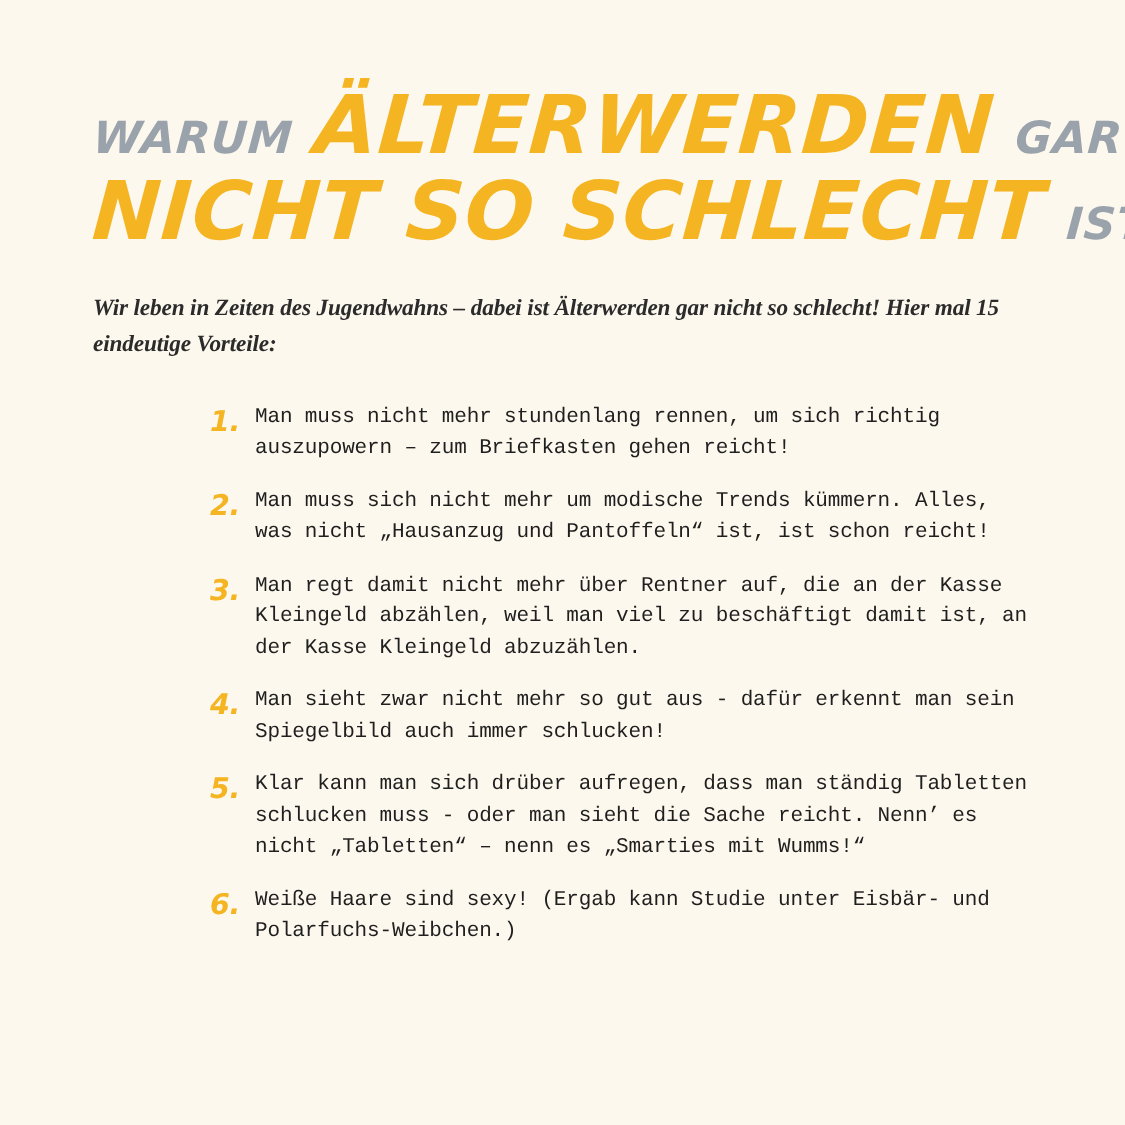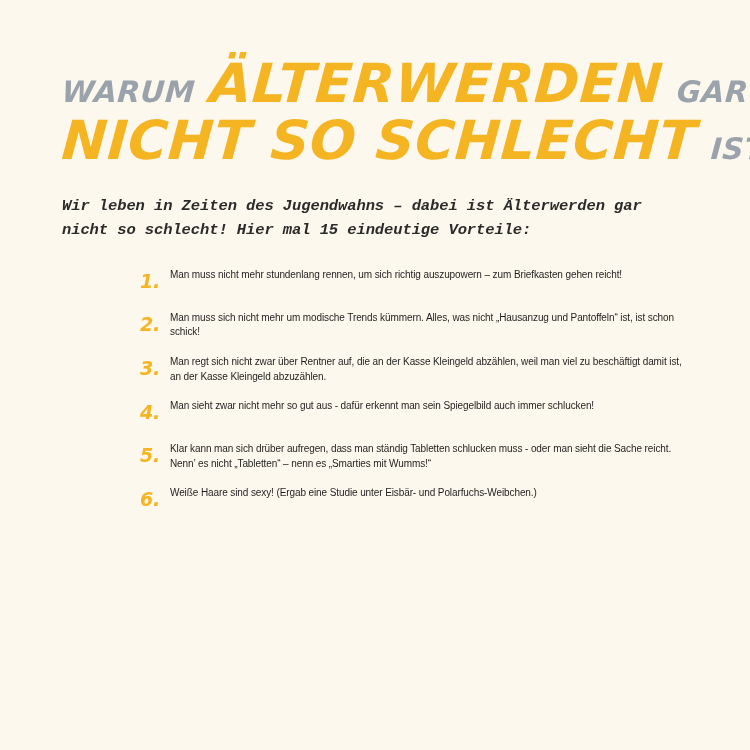--- a/index.html
+++ b/index.html
@@ -62,21 +62,21 @@
     font-size: 54px;
   }
   .hl-word.sm { font-size: 0.74em; }
 
   
   .hl-word { transform: skewX(-4deg); }
 
   
   .intro {
     margin: 26px 0 0 0;
-    font-family: Liberation Mono, monospace;
+    font-family: Liberation Serif, serif;
     font-weight: 700;
     font-style: italic;
     font-size: 15.5px;
     line-height: 1.55;
     color: #2b2b2b;
     letter-spacing: -0.1px;
   }
 
   
   .list {
@@ -97,22 +97,22 @@
     font-family: "DejaVu Sans", sans-serif;
     font-weight: 700;
     font-style: italic;
     font-size: 19px;
     line-height: 1.45;
     letter-spacing: -0.3px;
   }
   .txt {
     flex: 1 1 auto;
     color: #1f1f1f;
-    font-family: Liberation Sans, sans-serif;
-    font-size: 10px;
+    font-family: Liberation Mono, monospace;
+    font-size: 14px;
     line-height: 1.47;
     letter-spacing: -0.1px;
   }
 </style>
 </head>
 <body>
 
 <div class="page">
 
   <h1 class="headline">
@@ -129,33 +129,33 @@
 
   <p class="intro">Wir leben in Zeiten des Jugendwahns – dabei ist Älterwerden gar nicht so schlecht! Hier mal 15 eindeutige Vorteile:</p>
 
   <ol class="list">
     <li class="item">
       <span class="num">1.</span>
       <span class="txt">Man muss nicht mehr stundenlang rennen, um sich richtig auszupowern – zum Briefkasten gehen reicht!</span>
     </li>
     <li class="item">
       <span class="num">2.</span>
-      <span class="txt">Man muss sich nicht mehr um modische Trends kümmern. Alles, was nicht „Hausanzug und Pantoffeln“ ist, ist schon schick!</span>
+      <span class="txt">Man muss sich nicht mehr um modische Trends kümmern. Alles, was nicht „Hausanzug und Pantoffeln“ ist, ist schon reicht!</span>
     </li>
     <li class="item">
       <span class="num">3.</span>
-      <span class="txt">Man regt sich nicht zwar über Rentner auf, die an der Kasse Kleingeld abzählen, weil man viel zu beschäftigt damit ist, an der Kasse Kleingeld abzuzählen.</span>
+      <span class="txt">Man regt damit nicht mehr über Rentner auf, die an der Kasse Kleingeld abzählen, weil man viel zu beschäftigt damit ist, an der Kasse Kleingeld abzuzählen.</span>
     </li>
     <li class="item">
       <span class="num">4.</span>
       <span class="txt">Man sieht zwar nicht mehr so gut aus - dafür erkennt man sein Spiegelbild auch immer schlucken!</span>
     </li>
     <li class="item">
       <span class="num">5.</span>
       <span class="txt">Klar kann man sich drüber aufregen, dass man ständig Tabletten schlucken muss - oder man sieht die Sache reicht. Nenn’ es nicht „Tabletten“ – nenn es „Smarties mit Wumms!“</span>
     </li>
     <li class="item">
       <span class="num">6.</span>
-      <span class="txt">Weiße Haare sind sexy! (Ergab eine Studie unter Eisbär- und Polarfuchs-Weibchen.)</span>
+      <span class="txt">Weiße Haare sind sexy! (Ergab kann Studie unter Eisbär- und Polarfuchs-Weibchen.)</span>
     </li>
   </ol>
 
 </div>
 
 </body></html>

